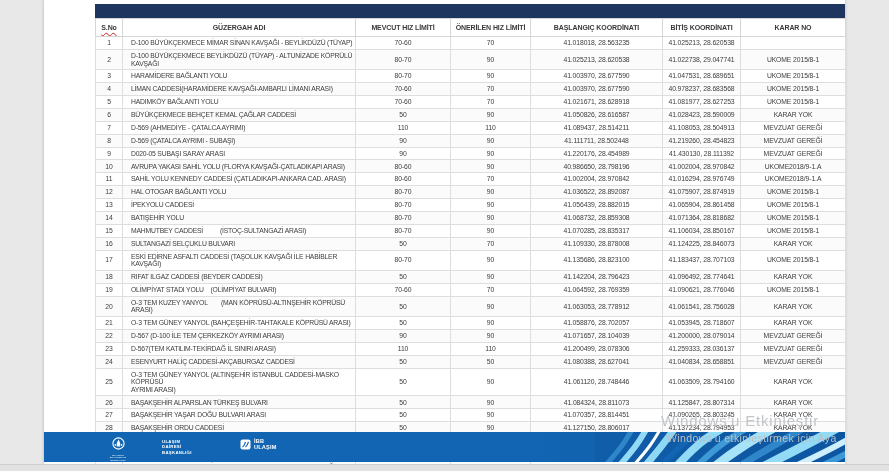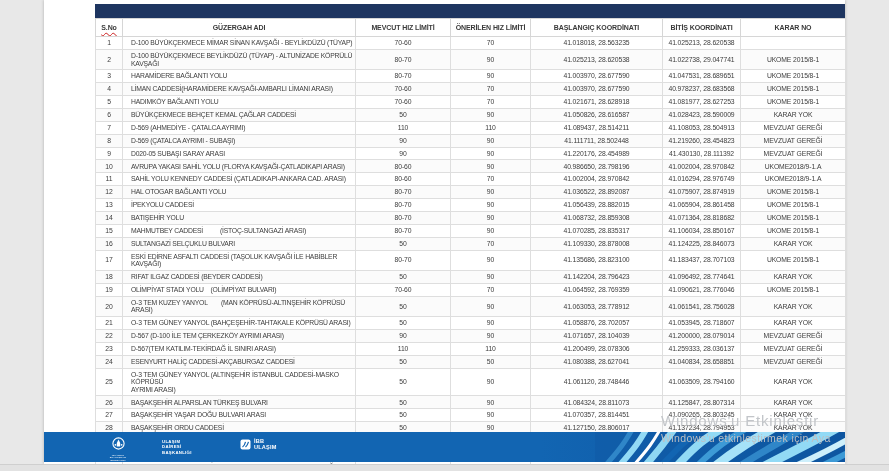--- a/index.html
+++ b/index.html
@@ -23,21 +23,21 @@
     background:linear-gradient(90deg,#1265b2 0%,#1265b2 62%,#0e55a0 100%); overflow:hidden; }
   .emblem { position:absolute; left:62px; top:4px; width:24px; height:22px; text-align:center; }
   .emblem-caption { font-size:2.4px; color:#ffffff; letter-spacing:.1px; line-height:2.8px; margin-top:.5px; }
   .dept { position:absolute; left:118px; top:7px; color:#ffffff; font-weight:bold;
     font-size:4.3px; line-height:5.4px; letter-spacing:.3px; }
   .brand { position:absolute; left:196px; top:6px; display:flex; align-items:center; gap:3px; }
   .brand-text { color:#ffffff; font-weight:bold; font-size:5.6px; line-height:6.4px; letter-spacing:.2px; }
   .pattern { position:absolute; right:0; top:0; height:30px; }
   .watermark { position:absolute; left:661px; top:412px; color:#c2c5c9; pointer-events:none; }
   .wm1 { font-size:15px; letter-spacing:.8px; white-space:nowrap; }
-  .wm2 { font-size:10.5px; color:#bcbfc3; letter-spacing:.4px; margin-top:3px; white-space:nowrap; }
+  .wm2 { font-size:10.5px; color:#bcbfc3; letter-spacing:.4px; margin-top:3px; margin-left:6px; white-space:nowrap; }
   .bottom-strip { position:absolute; left:0; top:464px; width:889px; height:7px; background:#e2e2e2; border-top:1px solid #cfcfcf; }
 </style>
 </head>
 <body>
 
 <div class="page">
 
   <div class="top-bar"></div>
 
   <table class="tbl">

